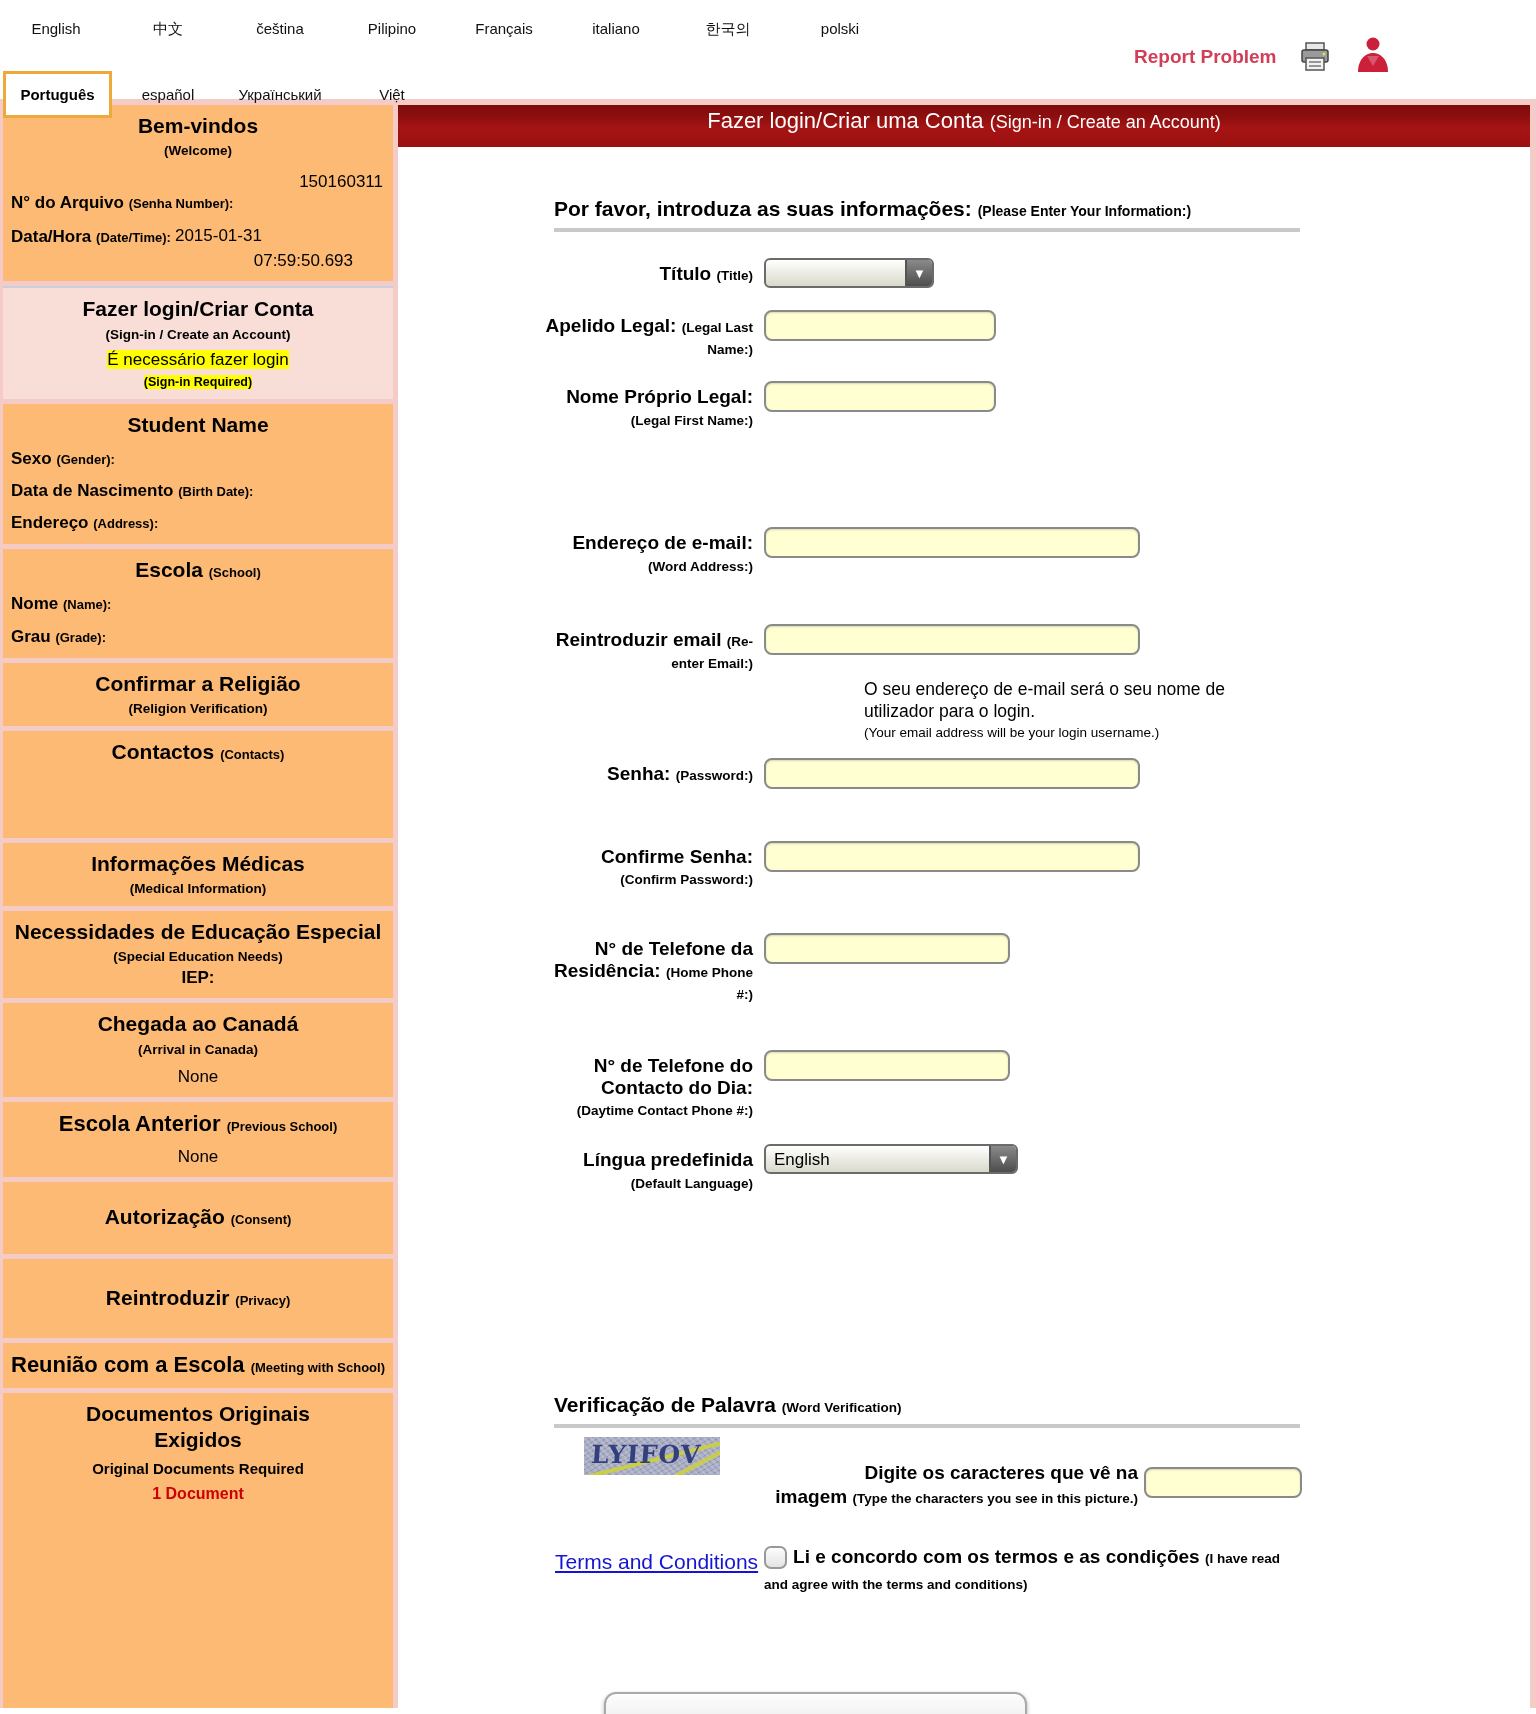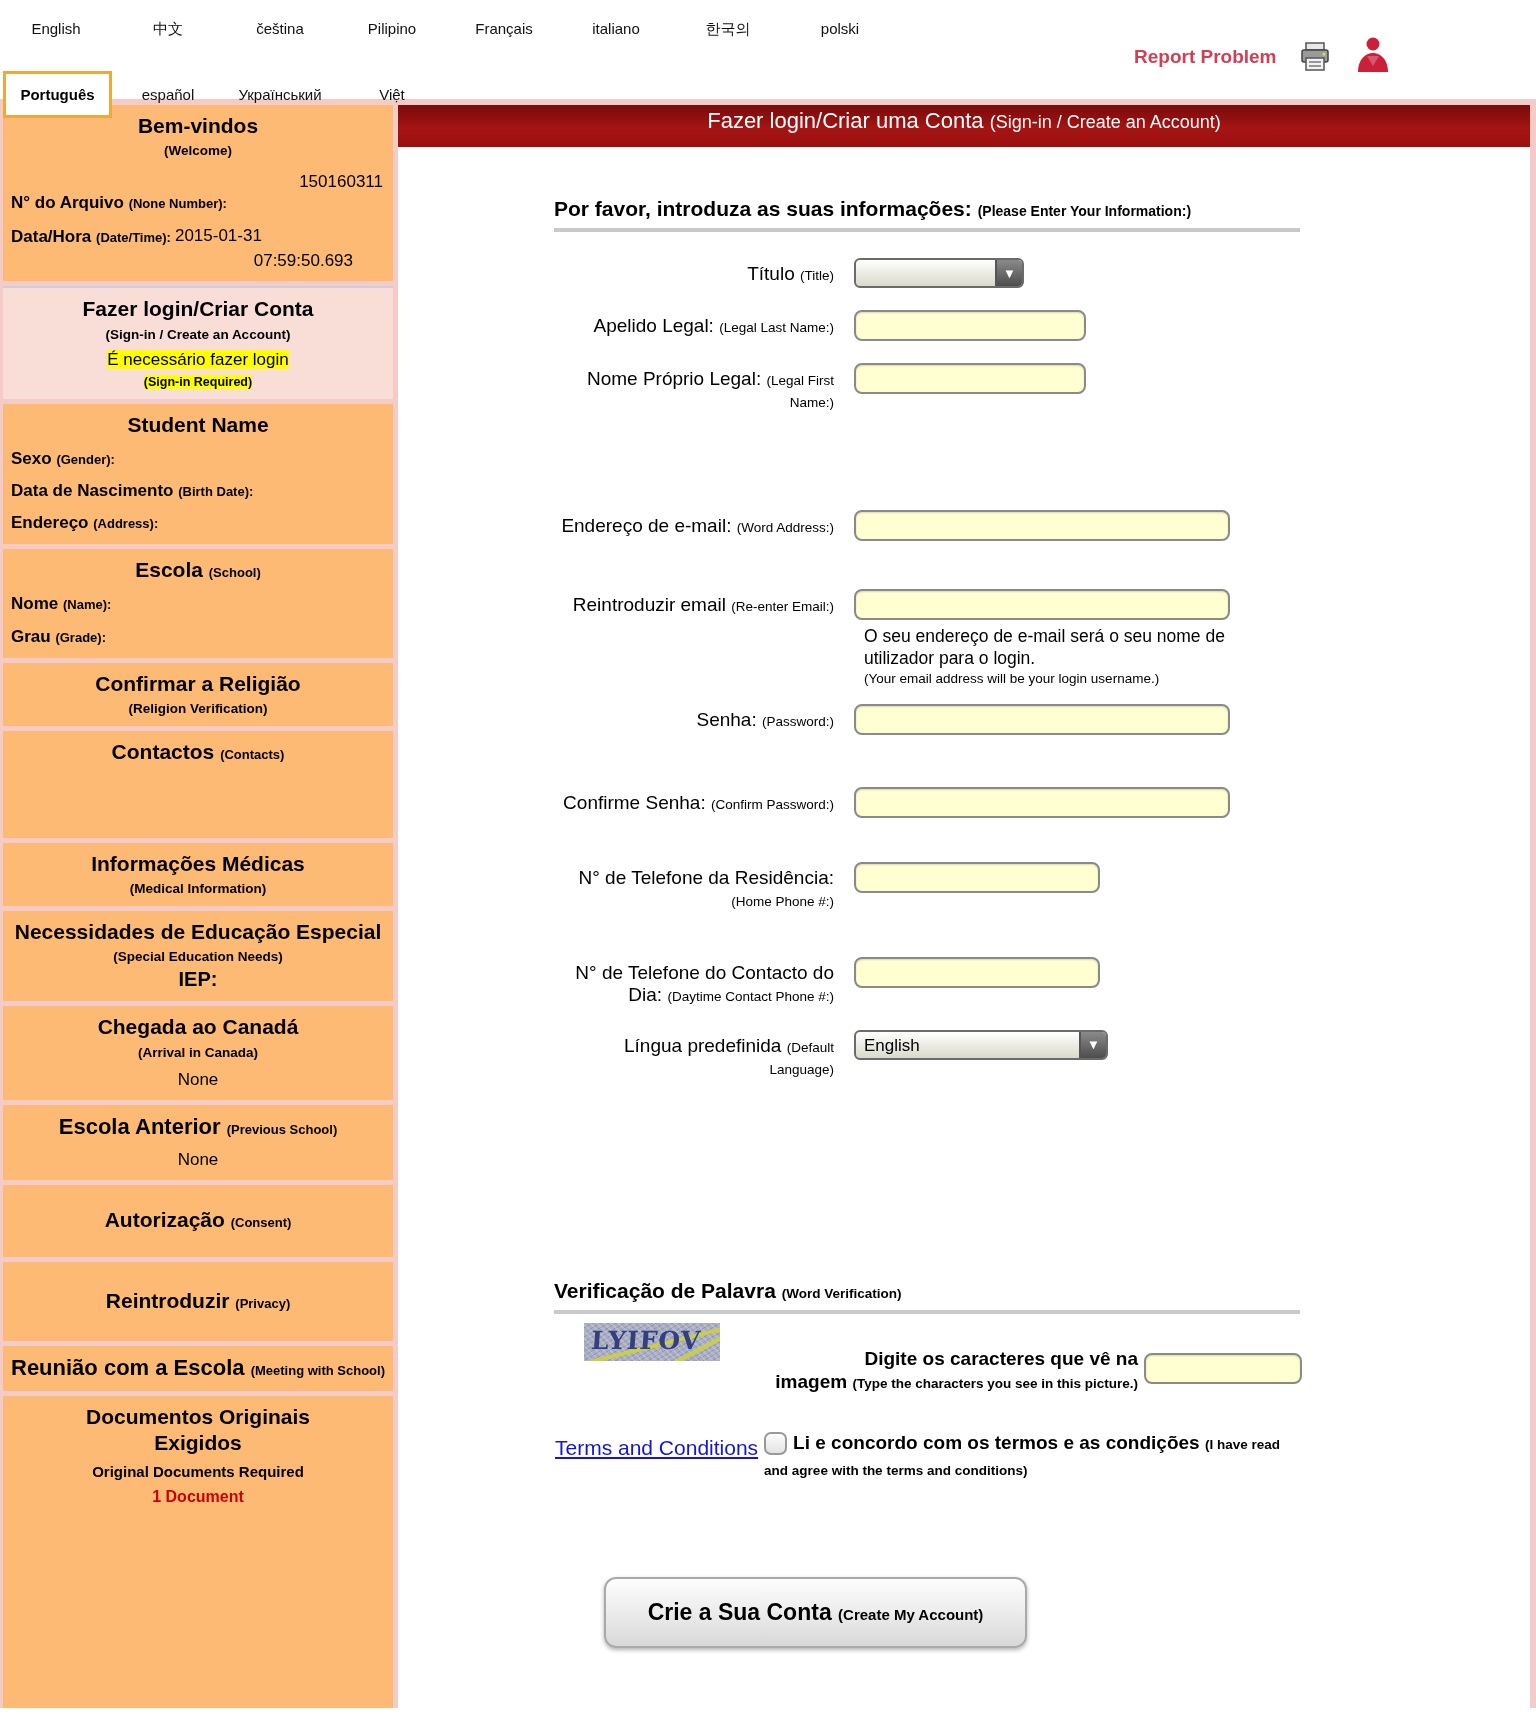--- a/index.html
+++ b/index.html
@@ -44,21 +44,21 @@
   .doc-en { font-size:15px; font-weight:bold; text-align:center; margin-top:6px; }
   .doc-count { font-size:16px; font-weight:bold; color:#cc0000; text-align:center; margin-top:8px; }
 
   
   .red-header { height:42px; background:linear-gradient(to bottom,#7d0b0b 0%,#8f0f0f 30%,#a61414 55%,#9c1010 100%); color:#fff; text-align:center; font-size:22px; line-height:31px; }
   .red-header .en { font-size:18px; }
   .intro { margin:50px 0 0 156px; width:746px; border-bottom:4px solid #c9c9c9; padding-bottom:7px; font-size:21px; font-weight:bold; }
   .intro .en { font-size:14px; }
   .rows { margin-top:26px; }
   .row { display:flex; align-items:flex-start; }
-  .lbl { width:456px; padding-right:20px; padding-left:146px; text-align:right; font-size:19px; font-weight:normal; line-height:1.15; padding-top:5px; }
+  .lbl { width:366px; padding-right:11px; padding-left:146px; text-align:right; font-size:19px; font-weight:bold; line-height:1.15; padding-top:5px; }
   .lbl .en { font-size:13.5px; }
   .lbl-narrow { padding-left:176px; }
   .txt { background:#ffffd2; border:2px solid #8a8a8a; border-radius:8px; height:31px; outline:none; font-size:17px; padding:0 8px; font-family:"Liberation Sans",sans-serif; box-shadow:inset 0 1px 2px rgba(0,0,0,.15); }
   .w-name { width:232px; } .w-mail { width:376px; } .w-phone { width:246px; } .w-captcha { width:158px; }
   .select { display:flex; border:2px solid #6b6b6b; border-radius:6px; overflow:hidden; height:30px; background:linear-gradient(to bottom,#ffffff,#d9d9ca); cursor:pointer; }
   .select .val { flex:1; font-size:17px; padding:4px 6px 0 8px; white-space:nowrap; }
   .select .arrow { width:27px; background:linear-gradient(to bottom,#8a8a8a,#4d4d4d); color:#fff; display:flex; align-items:center; justify-content:center; font-size:13px; border-left:2px solid #555; }
   .sel-title { width:170px; } .sel-lang { width:254px; }
   .note { margin-left:466px; width:392px; margin-top:6px; margin-bottom:18px; }
   .note-pt { font-size:17.5px; line-height:1.25; }
@@ -132,21 +132,21 @@
 
   <div class="layout">
 
     <div class="sidebar">
 
       <div class="sec">
         <div class="s-title">Bem-vindos</div>
         <div class="s-sub">(Welcome)</div>
         <div class="file-line">
           <span class="file-value">150160311</span>
-          <span class="s-line" style="margin-top:0;"><span>N° do Arquivo</span> <span class="en">(None Number):</span></span>
+          <span class="s-line" style="margin-top:0;"><span>N° do Arquivo</span> <span class="en">(Senha Number):</span></span>
         </div>
         <div class="dt-row">
           <span class="s-line" style="margin-top:0;"><span>Data/Hora</span> <span class="en">(Date/Time):</span></span>
           <span class="dt-date">2015-01-31</span>
         </div>
         <div class="dt-time">07:59:50.693</div>
       </div>
 
       <div class="sec sec-active">
         <div class="s-title">Fazer login/Criar Conta</div>
@@ -178,21 +178,21 @@
       </div>
 
       <div class="sec">
         <div class="s-title">Informações Médicas</div>
         <div class="s-sub">(Medical Information)</div>
       </div>
 
       <div class="sec">
         <div class="s-title">Necessidades de Educação Especial</div>
         <div class="s-sub">(Special Education Needs)</div>
-        <div class="s-sub" style="font-size:20px; ">IEP:</div>
+        <div class="s-sub" style="font-size:17px; ">IEP:</div>
       </div>
 
       <div class="sec">
         <div class="s-title">Chegada ao Canadá</div>
         <div class="s-sub">(Arrival in Canada)</div>
         <div class="s-center">None</div>
       </div>
 
       <div class="sec">
         <div class="s-title" style="font-size:22px;"><span>Escola Anterior</span> <span class="en">(Previous School)</span></div>

